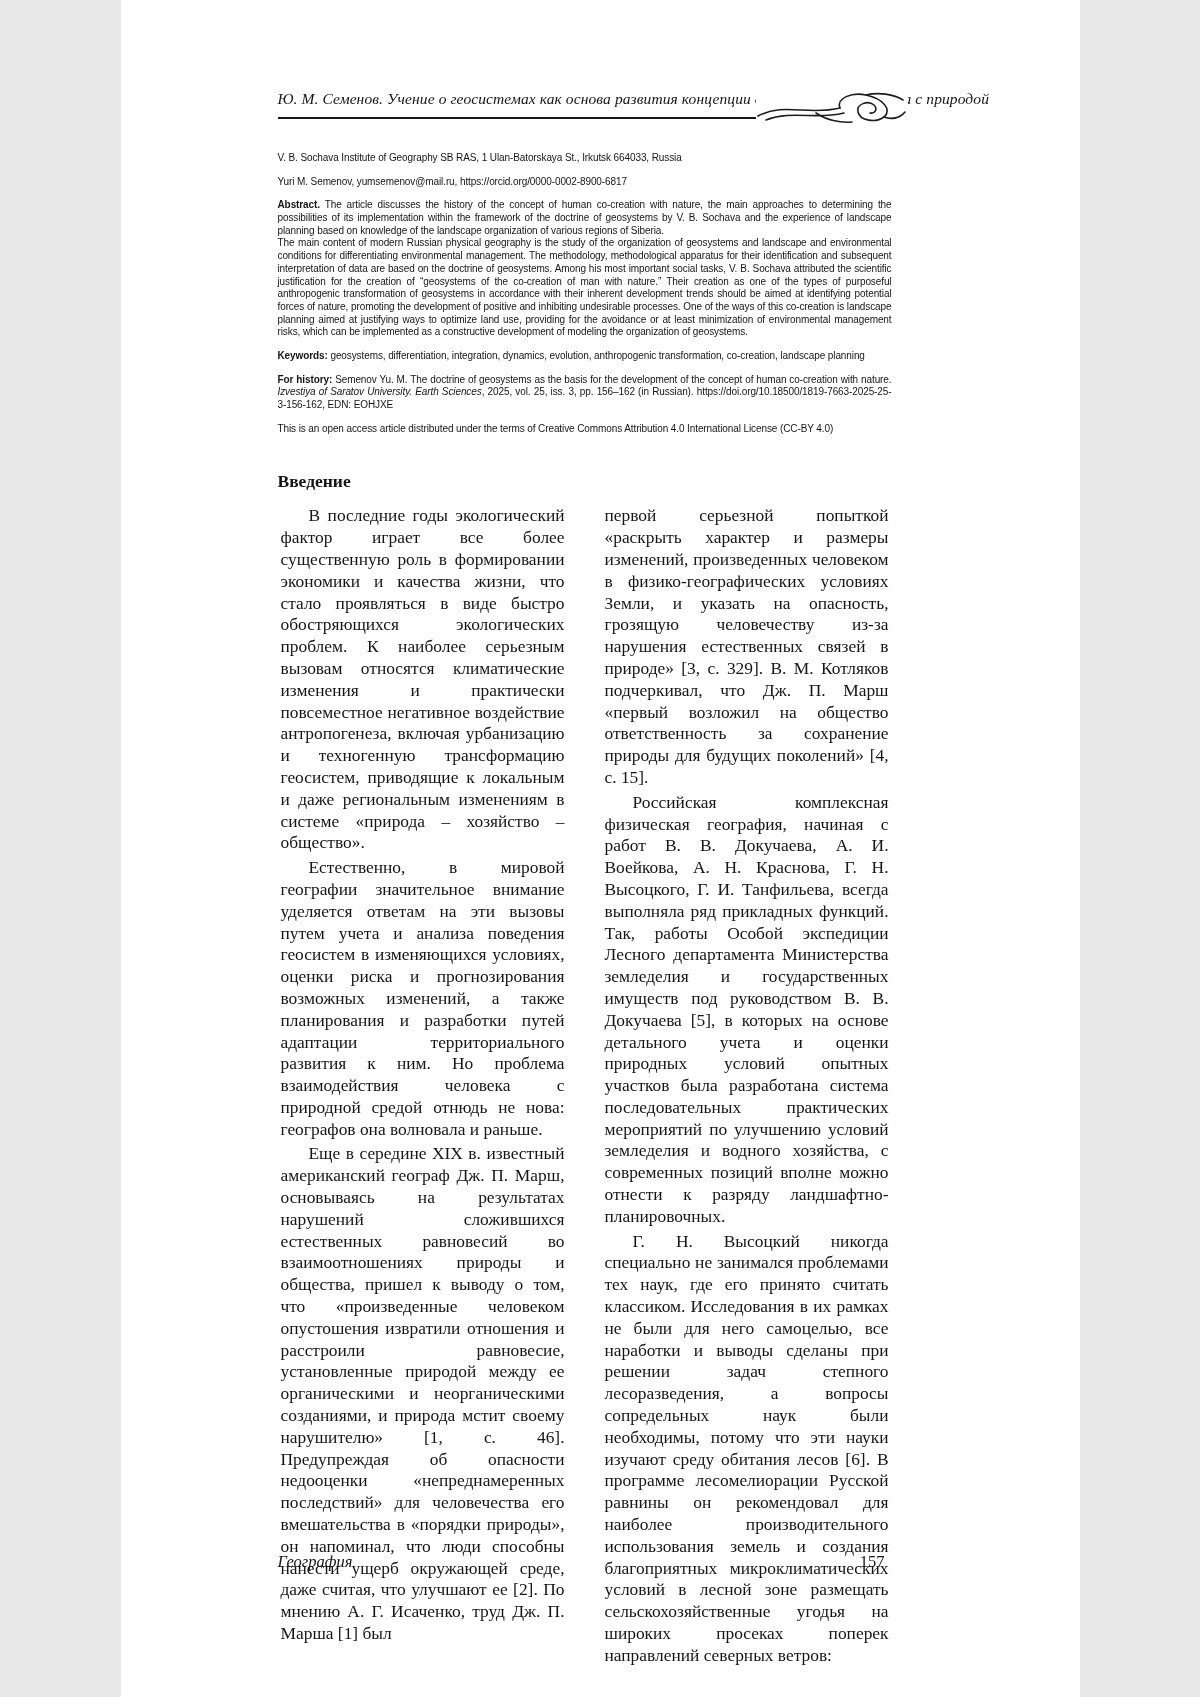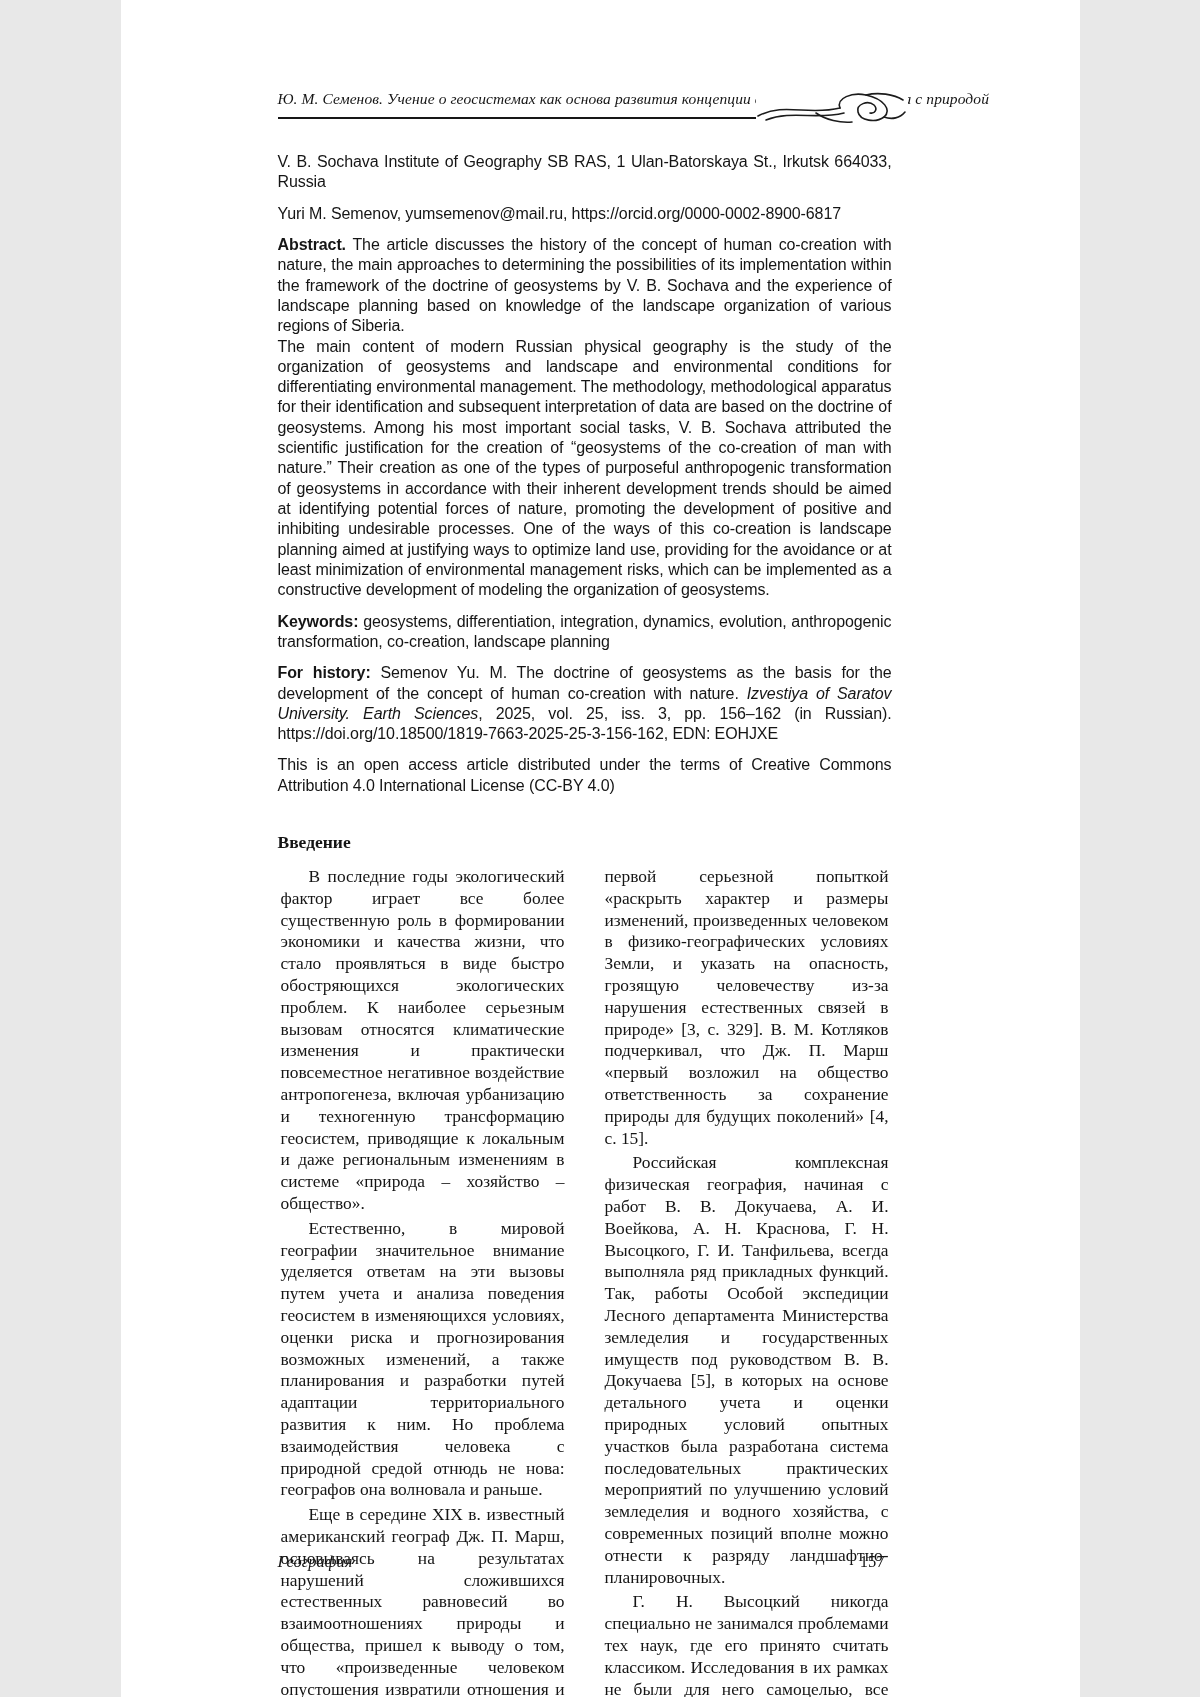--- a/index.html
+++ b/index.html
@@ -31,21 +31,21 @@
   .ornament {
     position: absolute;
     right: -16px;
     bottom: -12px;
     background: #ffffff;
   }
 
   
   .frontmatter {
     font-family: "Liberation Sans", sans-serif;
-    font-size: 16px;
+    font-size: 10px;
     line-height: 1.27;
     letter-spacing: -0.1px;
     margin-top: 33px;
     text-align: justify;
   }
   .fm { margin-bottom: 11px; }
   .fm .block { display: block; }
 
   
   .section-title {

